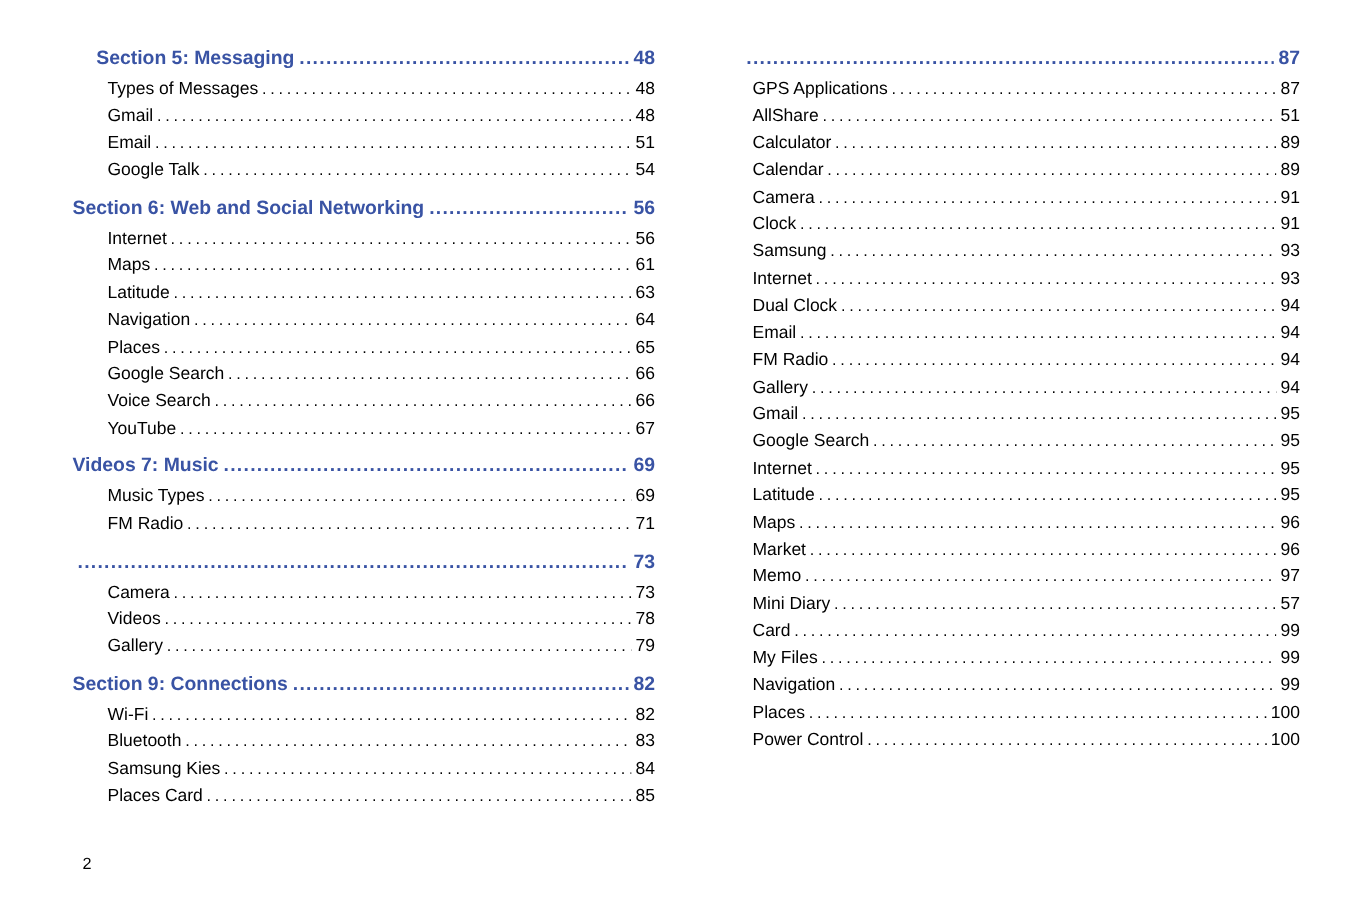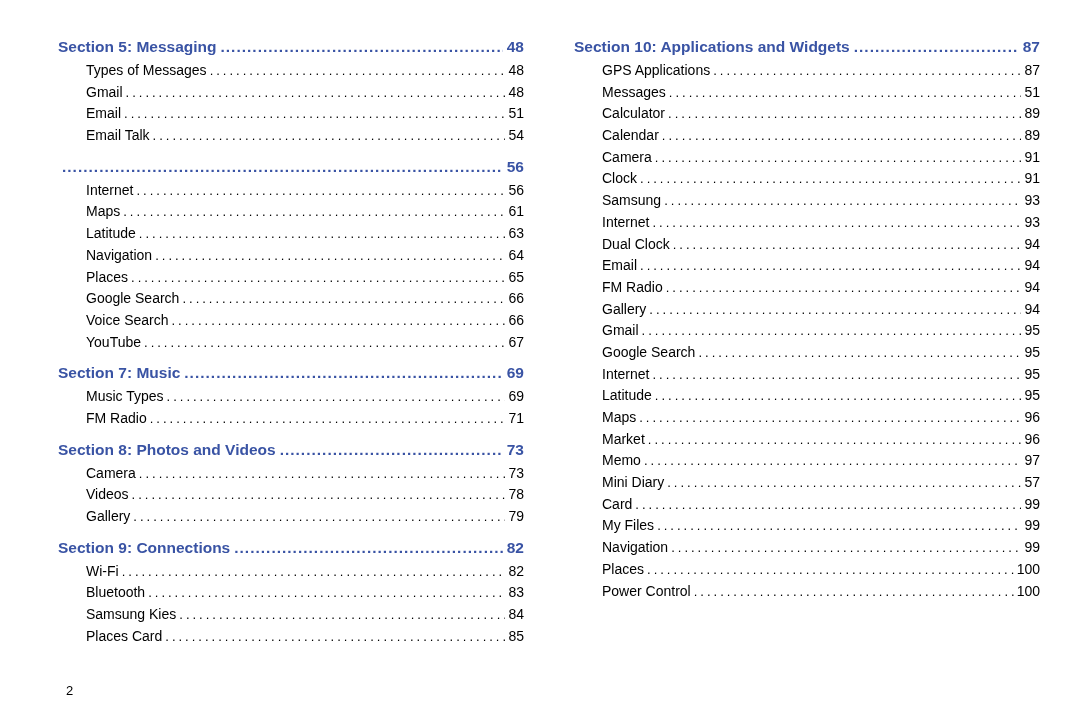--- a/index.html
+++ b/index.html
@@ -22,21 +22,21 @@
     .section-row {
       display: flex;
       align-items: baseline;
       font-size: 15.5px;
       font-weight: bold;
       color: #3953a4;
       margin-top: 11px;
       margin-bottom: 4px;
       white-space: nowrap;
     }
-    .section-row:first-child { margin-top: 0; }
+    .section-row:first-child { margin-top: 0; margin-left: 19px; }
     .section-title { flex: 0 0 auto; }
     .section-dots {
       flex: 1 1 auto;
       overflow: hidden;
       margin: 0 4px;
       letter-spacing: 1px;
     }
     .section-page { flex: 0 0 auto; }
     .entry-row {
       display: flex;
@@ -83,25 +83,26 @@
         <span class="entry-title">Gmail</span>
         <span class="entry-dots"> ........................................................................</span>
         <span class="entry-page">48</span>
       </div>
       <div class="entry-row">
         <span class="entry-title">Email</span>
         <span class="entry-dots"> ........................................................................</span>
         <span class="entry-page">51</span>
       </div>
       <div class="entry-row">
-        <span class="entry-title">Email Talk</span>
+        <span class="entry-title">Google Talk</span>
         <span class="entry-dots"> ........................................................................</span>
         <span class="entry-page">54</span>
       </div>
       <div class="section-row">
+        <span class="section-title">Section 6:  Web and Social Networking</span>
         <span class="section-dots"> ........................................................................................................................</span>
         <span class="section-page">56</span>
       </div>
       <div class="entry-row">
         <span class="entry-title">Internet</span>
         <span class="entry-dots"> ........................................................................</span>
         <span class="entry-page">56</span>
       </div>
       <div class="entry-row">
         <span class="entry-title">Maps</span>
@@ -132,36 +133,35 @@
         <span class="entry-title">Voice Search</span>
         <span class="entry-dots"> ........................................................................</span>
         <span class="entry-page">66</span>
       </div>
       <div class="entry-row">
         <span class="entry-title">YouTube</span>
         <span class="entry-dots"> ........................................................................</span>
         <span class="entry-page">67</span>
       </div>
       <div class="section-row">
-        <span class="section-title">Section 7:  Music</span>
+        <span class="section-title">Videos 7:  Music</span>
         <span class="section-dots"> ........................................................................................................................</span>
         <span class="section-page">69</span>
       </div>
       <div class="entry-row">
         <span class="entry-title">Music Types</span>
         <span class="entry-dots"> ........................................................................</span>
         <span class="entry-page">69</span>
       </div>
       <div class="entry-row">
         <span class="entry-title">FM Radio</span>
         <span class="entry-dots"> ........................................................................</span>
         <span class="entry-page">71</span>
       </div>
       <div class="section-row">
-        <span class="section-title">Section 8:  Photos and Videos</span>
         <span class="section-dots"> ........................................................................................................................</span>
         <span class="section-page">73</span>
       </div>
       <div class="entry-row">
         <span class="entry-title">Camera</span>
         <span class="entry-dots"> ........................................................................</span>
         <span class="entry-page">73</span>
       </div>
       <div class="entry-row">
         <span class="entry-title">Videos</span>
@@ -194,31 +194,30 @@
         <span class="entry-page">84</span>
       </div>
       <div class="entry-row">
         <span class="entry-title">Places Card</span>
         <span class="entry-dots"> ........................................................................</span>
         <span class="entry-page">85</span>
       </div>
     </div>
   <div class="toc-column" id="col-1">
       <div class="section-row">
-        <span class="section-title">Section 10:  Applications and Widgets</span>
         <span class="section-dots"> ........................................................................................................................</span>
         <span class="section-page">87</span>
       </div>
       <div class="entry-row">
         <span class="entry-title">GPS Applications</span>
         <span class="entry-dots"> ........................................................................</span>
         <span class="entry-page">87</span>
       </div>
       <div class="entry-row">
-        <span class="entry-title">Messages</span>
+        <span class="entry-title">AllShare</span>
         <span class="entry-dots"> ........................................................................</span>
         <span class="entry-page">51</span>
       </div>
       <div class="entry-row">
         <span class="entry-title">Calculator</span>
         <span class="entry-dots"> ........................................................................</span>
         <span class="entry-page">89</span>
       </div>
       <div class="entry-row">
         <span class="entry-title">Calendar</span>

